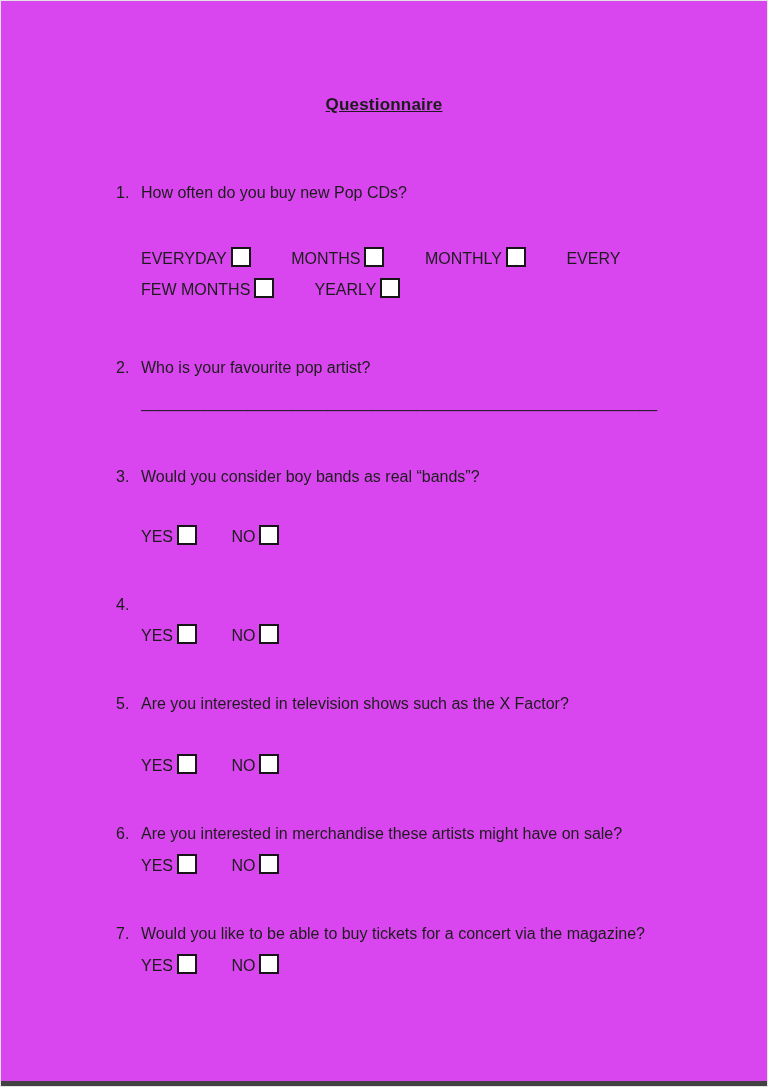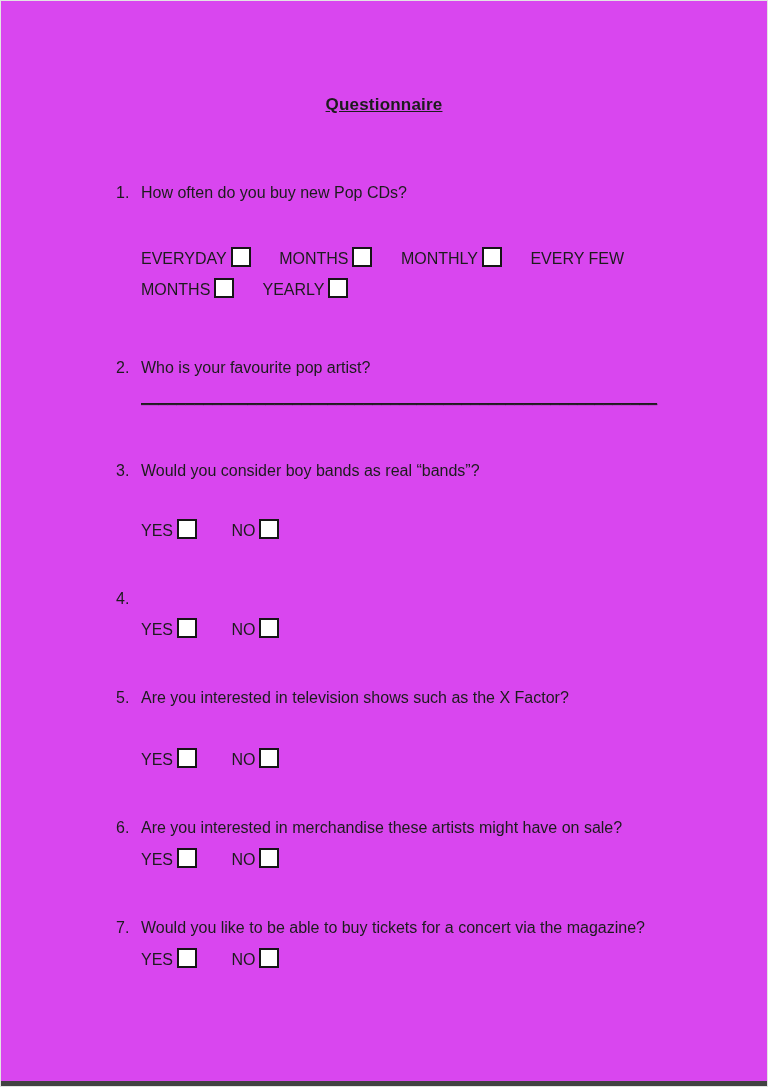--- a/index.html
+++ b/index.html
@@ -43,46 +43,46 @@
     max-width: 530px;
   }
   .q-text {
     line-height: 29px;
   }
   .opts {
     line-height: 31px;
   }
   .option {
     display: inline;
-    margin-right: 24px;
+    margin-right: 36px;
     white-space: normal;
   }
   .yesno .option {
     margin-right: 30px;
     text-align: right;
   }
   .checkbox {
     display: inline-block;
     width: 16px;
     height: 16px;
     border: 2px solid #161616;
     background: #ffffff;
     vertical-align: -3px;
     margin-left: 4px;
   }
   .q1-opts {
     max-width: 487px;
     margin-top: 36px;
   }
   .answer-line {
+    margin-top: 6px;
     line-height: 29px;
     letter-spacing: 0;
     white-space: nowrap;
     overflow: hidden;
-    text-decoration: underline;
   }
   .mt-q1 { margin-top: 63px; }
   .mt-q2 { margin-top: 48px; }
   .mt-q3 { margin-top: 45px; }
   .mt-q  { margin-top: 38px; }
   .opts-gap-lg { margin-top: 30px; }
   .opts-gap-xl { margin-top: 32px; }
   .opts-gap-sm { margin-top: 2px; }
   .footer-bar {
     position: absolute;

